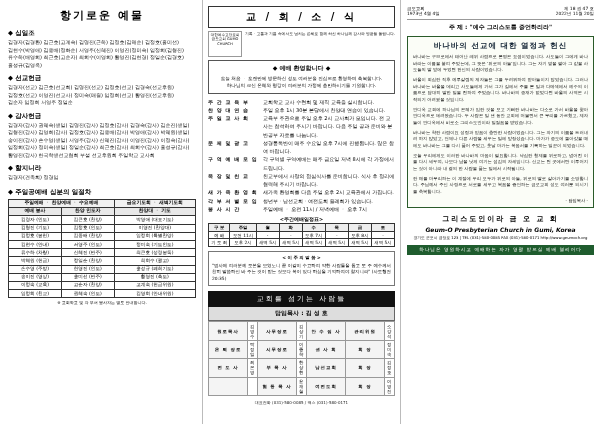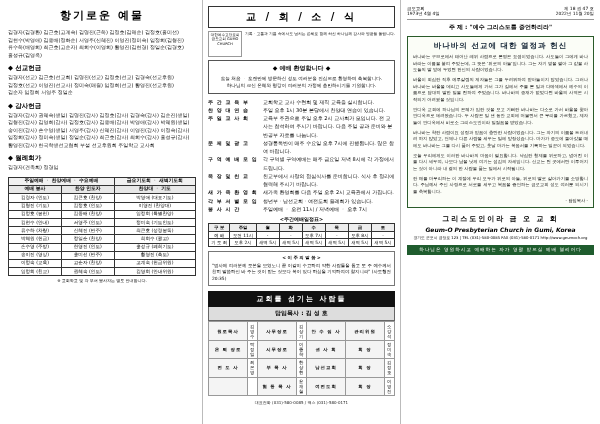--- a/index.html
+++ b/index.html
@@ -33,21 +33,21 @@
   .ord{font-size:5px;line-height:1.65;}
   .ord .row{display:flex;gap:3px;}
   .ord .lbl{width:52px;flex:0 0 52px;letter-spacing:1px;font-weight:bold;}
   .ord .val{flex:1;}
   .subttl{text-align:center;font-size:5px;font-weight:bold;margin:3px 0 1px;}
   .t2{width:100%;border-collapse:collapse;font-size:4.4px;}
   .t2 th,.t2 td{border:0.5px solid #333;padding:0.8px 1px;text-align:center;}
   .t2 th{background:#ededed;}
   .quote{font-size:4.4px;line-height:1.5;border:0.5px solid #777;padding:3px;margin-top:4px;text-align:justify;}
   .quote .qh{text-align:center;font-weight:bold;margin-bottom:1px;}
-  .blackbar{background:#111;color:#fff;text-align:center;font-size:7px;font-weight:bold;letter-spacing:2px;padding:3px 16px;margin-top:5px;}
+  .blackbar{background:#111;color:#fff;text-align:center;font-size:7px;font-weight:normal;letter-spacing:2px;padding:3px 16px;margin-top:5px;}
   .grayhead{background:#ddd;text-align:center;font-size:6px;font-weight:bold;padding:2px 0;border:0.5px solid #666;border-top:0;}
   .t3{width:100%;border-collapse:collapse;font-size:4.4px;border:0.5px solid #666;}
   .t3 td{border:0.5px solid #999;padding:1.2px 2px;}
   .t3 .k{background:#f4f4f4;font-weight:bold;text-align:center;width:34px;letter-spacing:1px;}
   .foot2{font-size:4px;text-align:center;margin-top:4px;color:#222;}
 
   
   .c3head{display:flex;justify-content:space-between;font-size:4.4px;margin-bottom:2px;}
   .verse{text-align:center;font-size:6px;font-weight:bold;margin-bottom:4px;}
   .artbox{border:1.5px double #2a5b2a;padding:4px 5px;background:#fbfdf7;}
@@ -64,20 +64,21 @@
 </style>
 </head>
 <body>
 
 <div class="page">
 
   <div class="col c1">
     <div class="ttl-center">항기로운 예물</div>
 
     <div class="sec">
+      <div class="sec-h">◆ 십일조</div>
       <div class="sec-b">
         <div>김경자(김경환) 김근호(고계숙) 김명진(근하) 김정호(김해순) 김정호(홍미선)</div>
         <div>김현수(박영애) 김종배(정화순) 서영주(신혜진) 이영진(정미숙) 임정희(김형진)</div>
         <div>류수하(배영희) 최근호(고순자) 최희수(이영희) 황영진(김현경) 정일순(김경호)</div>
         <div>홍성규(김영옥)</div>
       </div>
     </div>
 
     <div class="sec">
       <div class="sec-h">◆ 선교헌금</div>
@@ -93,26 +94,27 @@
       <div class="sec-b">
         <div>김경자(감사) 권혜숙(생일) 김명진(감사) 김정호(감사) 김경숙(감사) 김순진(생일)</div>
         <div>김형진(감사) 김영희(감사) 김정호(감사) 김종배(감사) 박영애(감사) 박혜원(생일)</div>
         <div>송이진(감사) 손수영(생일) 서영주(감사) 신혜진(감사) 이영진(감사) 이정숙(감사)</div>
         <div>임정희(감사) 정미숙(생일) 정일순(감사) 최근호(감사) 최희수(감사) 홍성규(감사)</div>
         <div>황영진(감사) 한국학생선교협회 부설 선교후원회 주일학교 교사회</div>
       </div>
     </div>
 
     <div class="sec">
-      <div class="sec-h">◆ 월례회가</div>
+      <div class="sec-h">◆ 할지니라</div>
       <div class="sec-b">
         <div>김경자(건축회) 정경임</div>
       </div>
     </div>
 
+    <div class="sec-h" style="margin-top:6px">◆ 주일공예배 십분의 일절차</div>
     <table class="tbl">
       <thead>
         <tr>
           <th colspan="2" class="grp">주일예배 ㆍ 찬양예배 ㆍ 수요예배</th>
           <th class="grp">금요기도회 ㆍ 새벽기도회</th>
         </tr>
         <tr>
           <th>예배 봉사</th>
           <th>찬양 인도자</th>
           <th>찬양대 ㆍ 기도</th>

